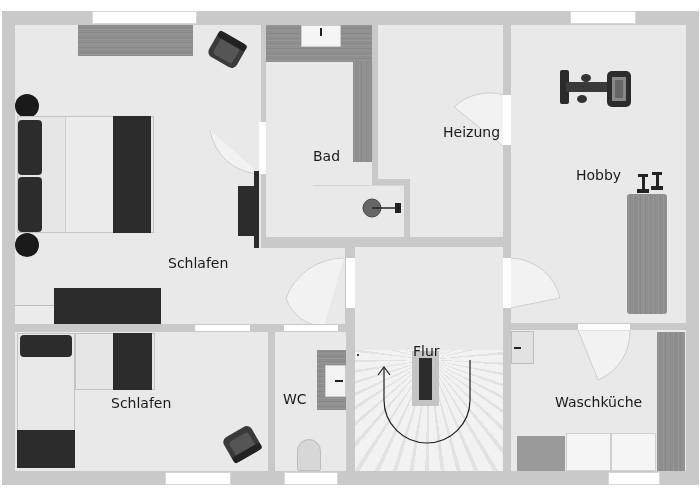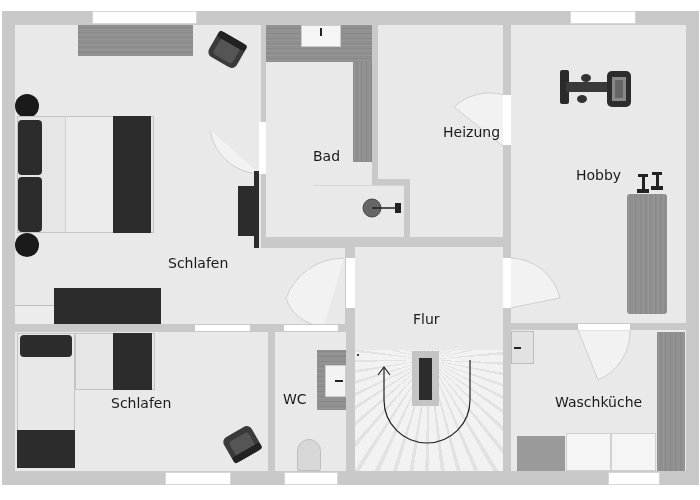--- a/index.html
+++ b/index.html
@@ -165,15 +165,15 @@
   <div style="position:absolute;left:517px;top:436px;width:48px;height:35px;background:#9a9a9a;"></div>
   <div style="position:absolute;left:566px;top:433px;width:45px;height:38px;background:#f5f5f5;border:1px solid #d0d0d0;box-sizing:border-box;"></div>
   <div style="position:absolute;left:611px;top:433px;width:45px;height:38px;background:#f5f5f5;border:1px solid #d0d0d0;box-sizing:border-box;"></div>
 
   <div class="label" style="left:168px;top:255px;">Schlafen</div>
   <div class="label" style="left:313px;top:148px;">Bad</div>
   <div class="label" style="left:403px;top:124px;margin-left:40px;">Heizung</div>
   <div class="label" style="left:576px;top:167px;">Hobby</div>
   <div class="label" style="left:111px;top:395px;">Schlafen</div>
   <div class="label" style="left:283px;top:391px;">WC</div>
-  <div class="label" style="left:413px;top:311px;">Flur</div>
+  <div class="label" style="left:413px;top:343px;">Flur</div>
   <div class="label" style="left:555px;top:394px;">Waschküche</div>
 </div>
 
 </body></html>

